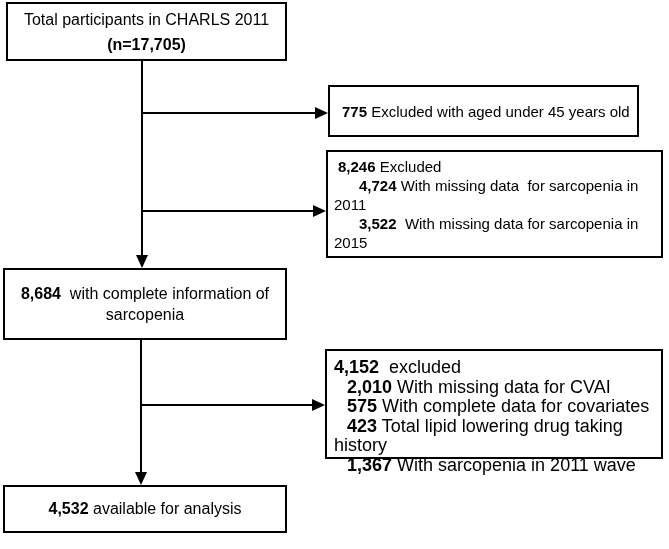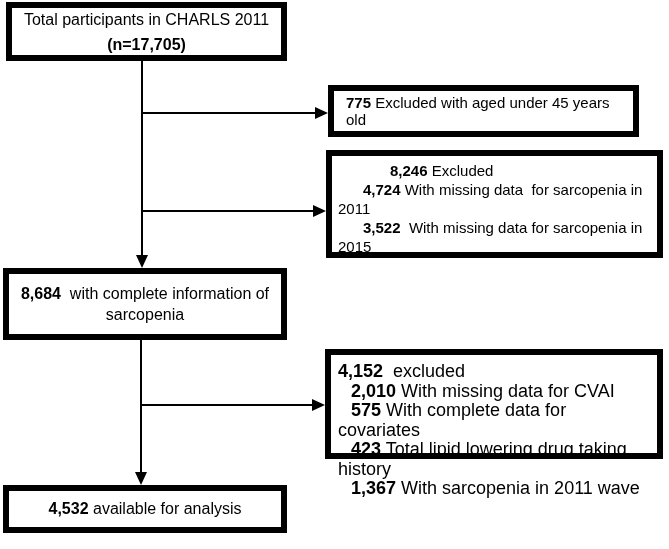--- a/index.html
+++ b/index.html
@@ -12,21 +12,21 @@
     width: 669px;
     height: 549px;
     background: #ffffff;
     font-family: "Liberation Sans", sans-serif;
     color: #000000;
     overflow: hidden;
   }
   .box {
     position: absolute;
     box-sizing: border-box;
-    border: 6px solid #000000;
+    border: 2px solid #000000;
     background: #ffffff;
   }
   .box.centered {
     display: flex;
     flex-direction: column;
     justify-content: center;
     text-align: center;
   }
   .num { font-weight: bold; }
   .txt { font-weight: normal; }
@@ -61,21 +61,21 @@
   #excl1-box  { left: 328px; top: 85px;  width: 311px; height: 52px; font-size: 15px;
                 display: flex; align-items: center; padding-left: 12px; }
   #excl2-box  { left: 326px; top: 150px; width: 337px; height: 108px; font-size: 15px;
                 padding: 5px 6px 0 6px; }
   #mid-box    { left: 3px;   top: 268px; width: 284px; height: 72px; font-size: 16px; line-height: 21px; }
   #excl3-box  { left: 325px; top: 349px; width: 338px; height: 110px; font-size: 18px;
                 padding: 7px 4px 0 7px; }
   #excl3-box .hang { text-indent: 13px; line-height: 19.5px; }
   #excl3-box .hdr  { line-height: 19.5px; }
   #bottom-box { left: 3px;   top: 485px; width: 284px; height: 48px; font-size: 16px; }
-  #excl2-box .hdr { padding-left: 4px; margin-left: 48px; }
+  #excl2-box .hdr { padding-left: 4px; }
 </style>
 </head>
 <body>
 
 <div id="canvas">
 
   <div class="box centered" id="top-box">
     <div>Total participants in CHARLS 2011</div>
     <div class="num">(n=17,705)</div>
   </div>

